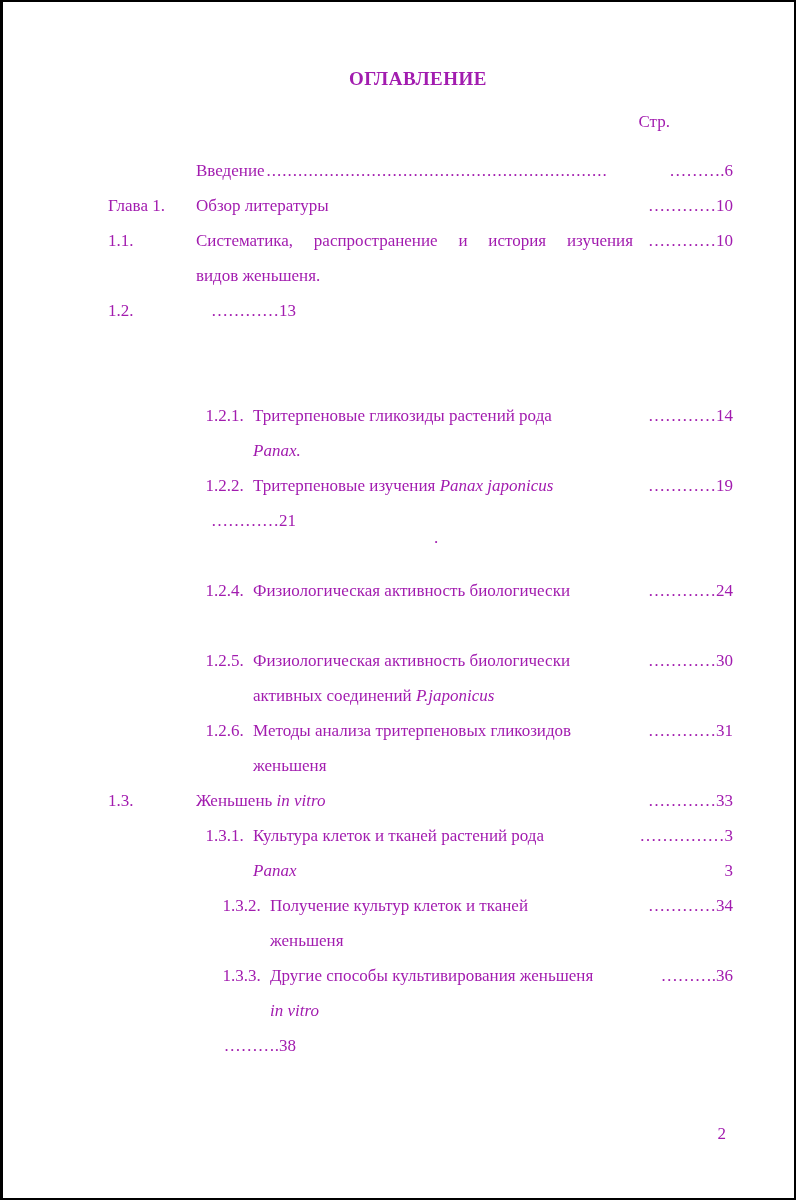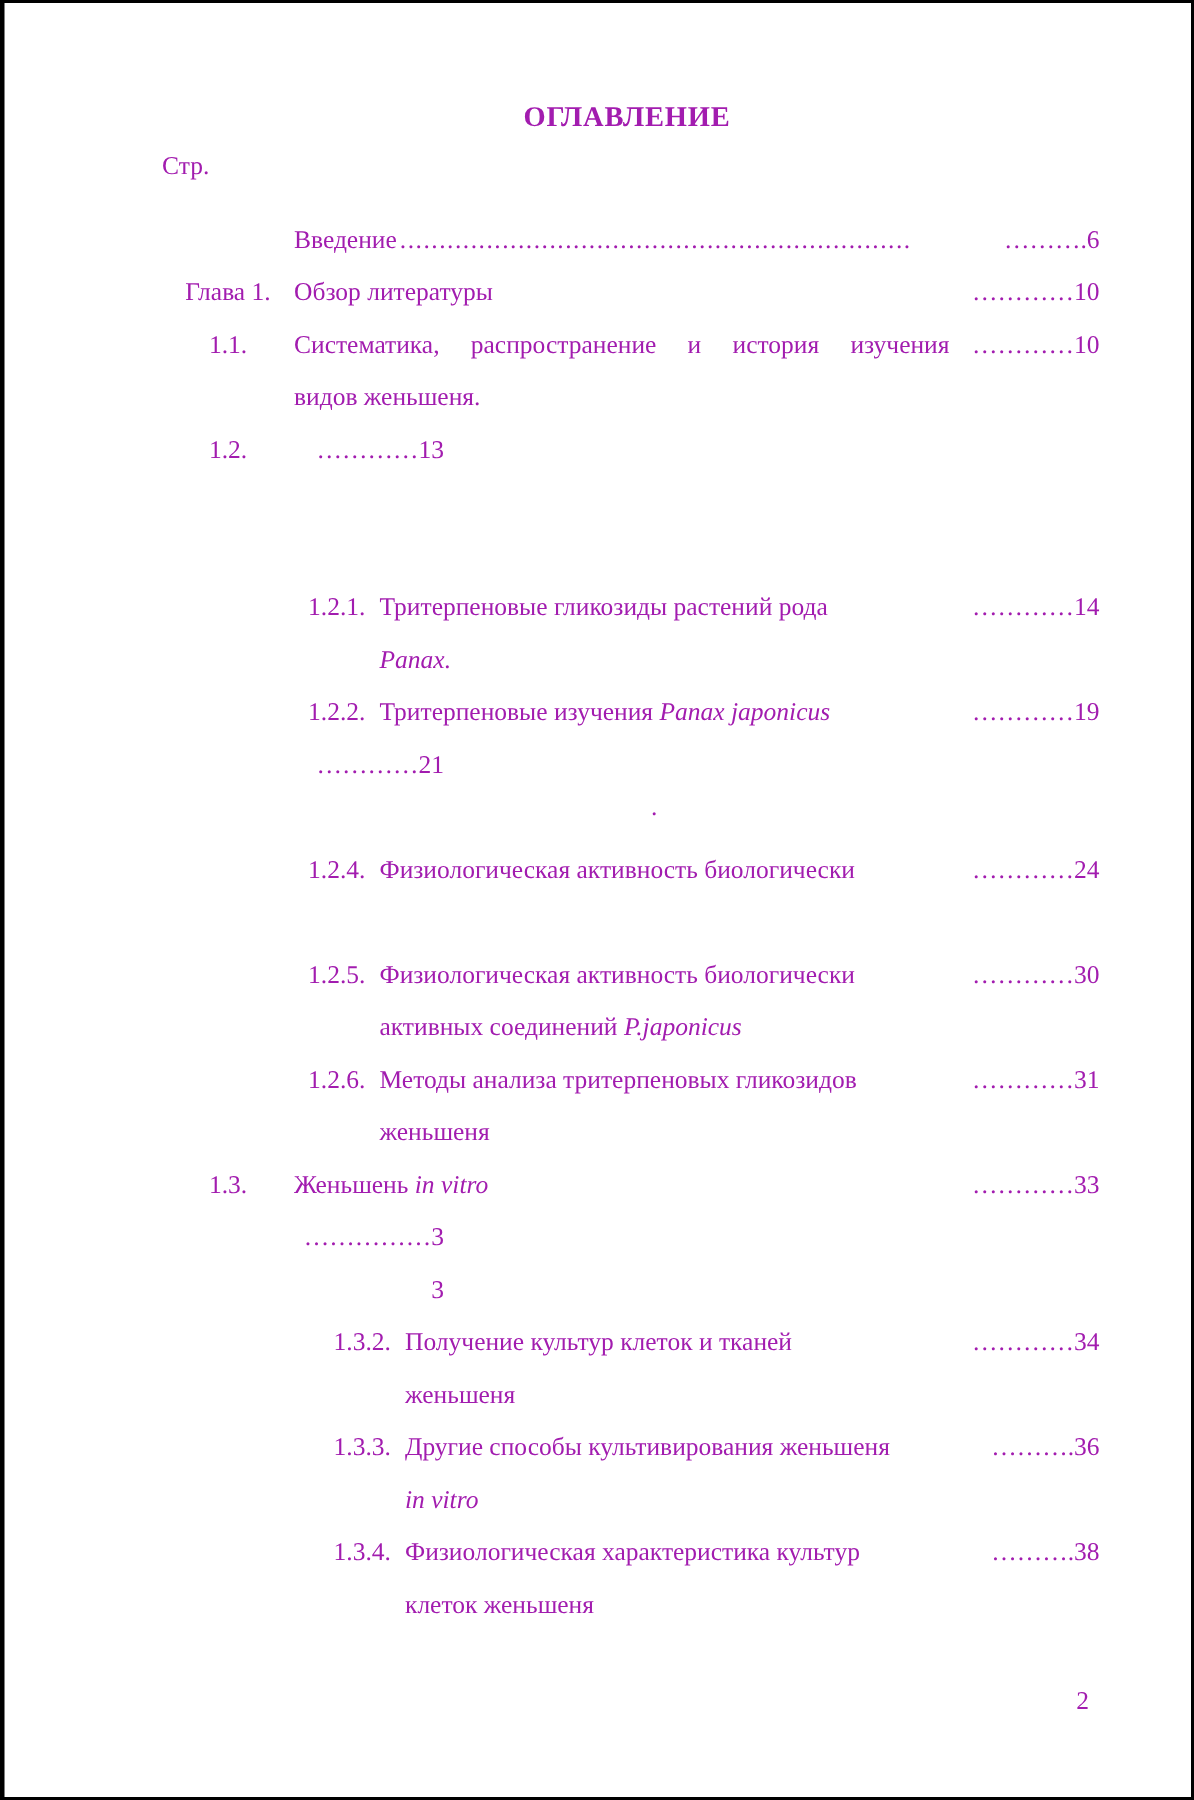--- a/index.html
+++ b/index.html
@@ -6,24 +6,24 @@
   .page{
     width:796px;height:1200px;box-sizing:border-box;position:relative;
     background:#ffffff;color:#a21caf;
     border:2px solid #000;border-left-width:3px;
     font-family:Liberation Serif, serif;
     font-size:17px;
     padding:64px 66px 0 105px;
     overflow:hidden;
   }
   .title{text-align:center;font-weight:bold;font-size:19px;letter-spacing:0.5px;line-height:26px;}
-  .str-row{margin-top:4px;text-align:left;padding-right:58px;line-height:30px;}
+  .str-row{margin-top:15px;text-align:right;padding-right:58px;line-height:30px;}
   #toc{margin-top:16px;}
   .entry{display:flex;align-items:flex-start;}
-  .col-num{flex:0 0 88px;width:88px;line-height:35px;text-align:center;}
+  .col-num{flex:0 0 88px;width:88px;line-height:35px;}
   .col-text{flex:0 0 437px;width:437px;}
   .col-right{flex:0 0 100px;width:100px;text-align:right;}
   .line{line-height:35px;}
   .rline{line-height:35px;height:35px;white-space:nowrap;overflow:hidden;}
   .just{text-align:justify;text-align-last:justify;}
   .subnum{display:inline-block;width:57px;text-align:center;}
   .hang{padding-left:57px;}
   .ind{padding-left:17px;}
   .hang.ind{padding-left:74px;}
   .it{font-style:italic;}
@@ -145,20 +145,24 @@
         <div class="col-num">1.3.</div>
         <div class="col-text">
           <div class="line"><span class="txt">Женьшень </span><span class="it txt">in vitro</span></div>
         </div>
         <div class="col-right">
           <div class="rline">…………33</div>
         </div>
       </div>
       <div class="entry">
         <div class="col-num"></div>
+        <div class="col-text">
+          <div class="line"><span class="subnum">1.3.1.</span><span class="txt">Культура клеток и тканей растений рода</span></div>
+          <div class="line hang"><span class="it txt">Panax</span></div>
+        </div>
         <div class="col-right">
           <div class="rline">……………3</div>
           <div class="rline">3</div>
         </div>
       </div>
       <div class="entry">
         <div class="col-num"></div>
         <div class="col-text">
           <div class="line ind"><span class="subnum">1.3.2.</span><span class="txt">Получение культур клеток и тканей</span></div>
           <div class="line ind hang"><span class="txt">женьшеня</span></div>
@@ -174,24 +178,20 @@
           <div class="line ind"><span class="subnum">1.3.3.</span><span class="txt">Другие способы культивирования женьшеня</span></div>
           <div class="line ind hang"><span class="it txt">in vitro</span></div>
         </div>
         <div class="col-right">
           <div class="rline">……….36</div>
           <div class="rline"></div>
         </div>
       </div>
       <div class="entry">
         <div class="col-num"></div>
-        <div class="col-text">
-          <div class="line ind"><span class="subnum">1.3.4.</span><span class="txt">Физиологическая характеристика культур</span></div>
-          <div class="line ind hang"><span class="txt">клеток женьшеня</span></div>
-        </div>
         <div class="col-right">
           <div class="rline">……….38</div>
           <div class="rline"></div>
         </div>
       </div>
     </div>
   <span class="stray">.</span>
   <div class="pagenum">2</div>
 </div>
 

